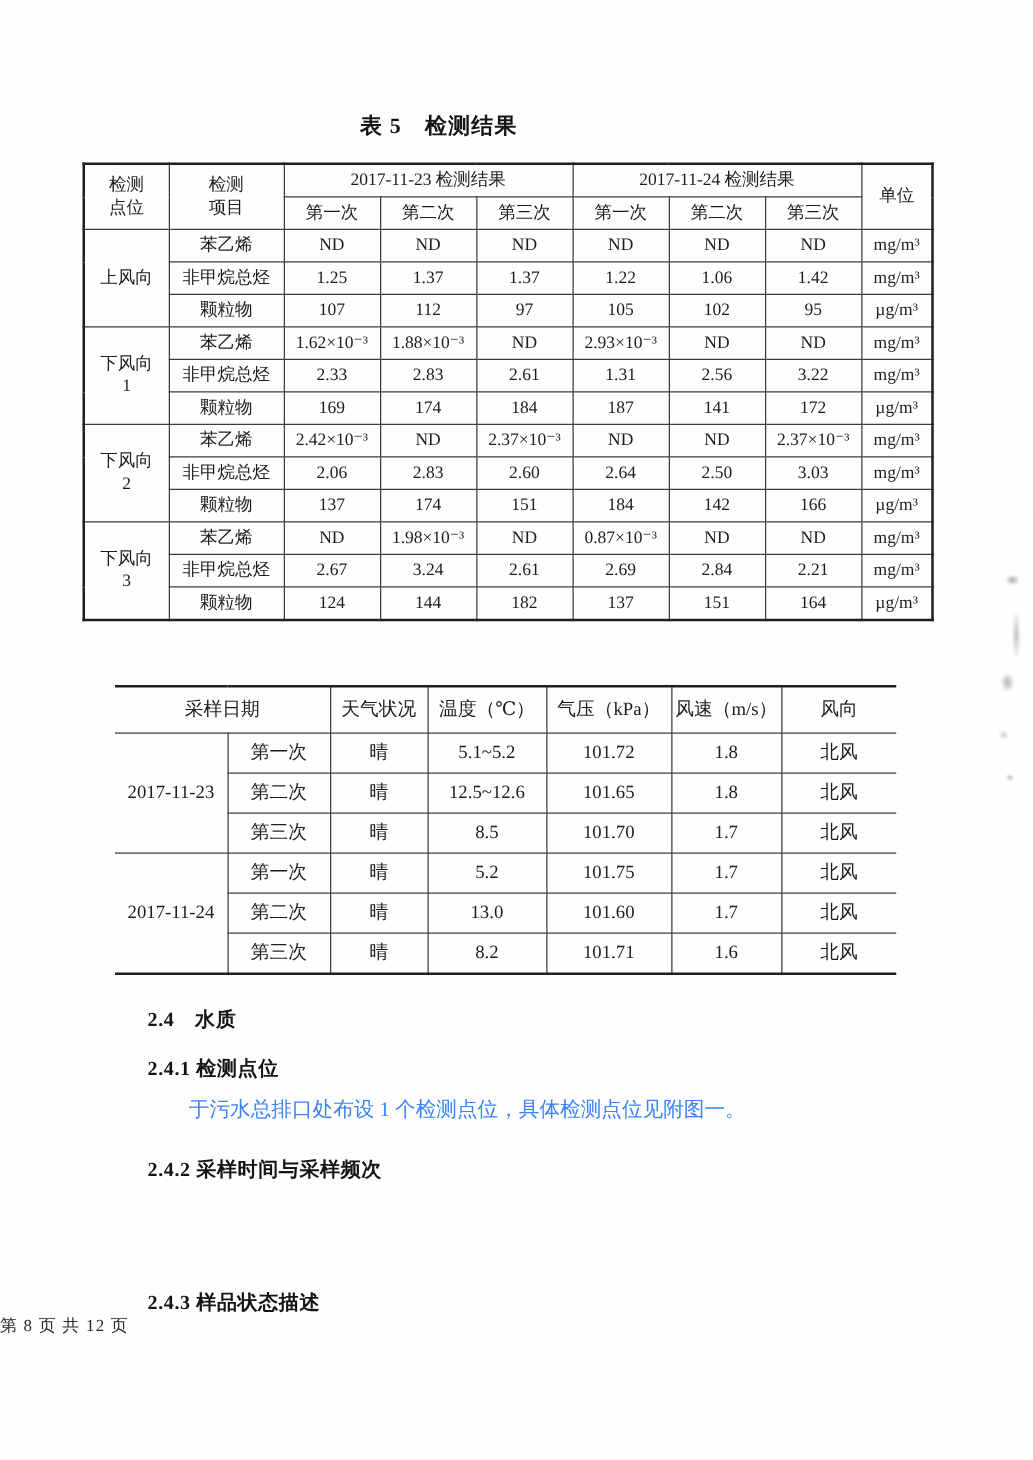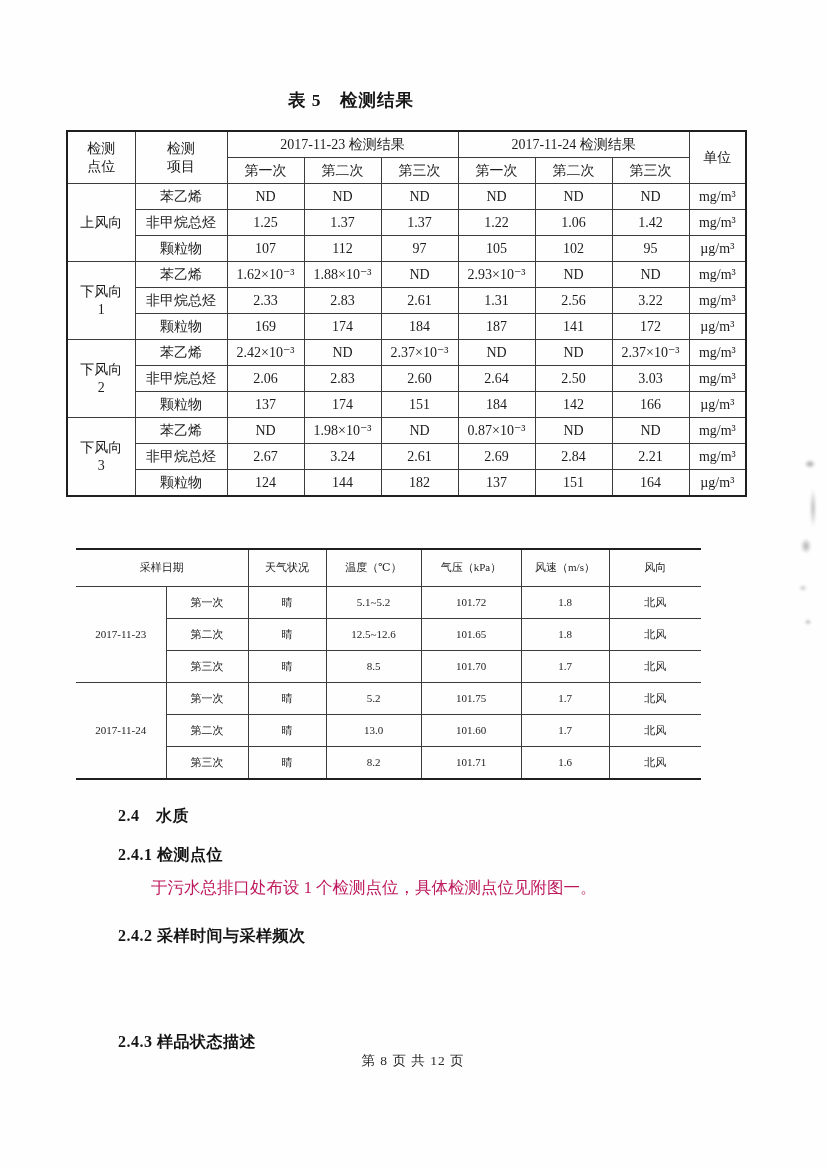--- a/index.html
+++ b/index.html
@@ -27,38 +27,38 @@
   table td{
     text-align:center;vertical-align:middle;
     padding:0 2px;
     white-space:pre-line;
     line-height:1.25;
   }
   
   #t5{left:66px;top:130px;width:679px;border:2.5px solid #1f1f1f;padding-left:21px;}
   #t5 td{border:1px solid #3c3c3c;height:25px;}
   
-  #t6{left:76px;top:548px;width:625px;font-size:11px;
+  #t6{left:92px;top:548px;width:625px;font-size:15px;
       border-top:2.5px solid #1f1f1f;border-bottom:2.5px solid #1f1f1f;}
   #t6 td{border-right:1px solid #3c3c3c;border-bottom:1px solid #3c3c3c;height:31px;}
   #t6 td:last-child{border-right:none;margin-top:33px;}
   #t6 tr:first-child td{height:36px;}
   .sec-h{
     position:absolute;left:118px;
     font-size:16px;font-weight:bold;color:#141414;
     letter-spacing:0.5px;
   }
   .body-p{
     position:absolute;left:118px;width:600px;
     font-size:16.5px;line-height:37px;
-    text-indent:2em;white-space:pre-line;color:#be185d;
+    text-indent:2em;white-space:pre-line;color:#3b82f6;
   }
   .footer{
     position:absolute;left:0;top:1052px;width:826px;
-    text-align:center;font-size:13.5px;color:#2a2a2a;letter-spacing:1px;
+    font-size:13.5px;color:#2a2a2a;letter-spacing:1px;
   }
   .smudge{
     position:absolute;left:794px;top:436px;width:32px;height:200px;
     background:
       radial-gradient(8px 6px at 16px 28px, #6f6f6f 0%, rgba(255,255,255,0) 70%),
       radial-gradient(5px 28px at 19px 72px, #9a9a9a 0%, rgba(255,255,255,0) 70%),
       radial-gradient(8px 11px at 12px 110px, #858585 0%, rgba(255,255,255,0) 70%),
       radial-gradient(6px 5px at 9px 152px, #a8a8a8 0%, rgba(255,255,255,0) 70%),
       radial-gradient(5px 4px at 14px 186px, #8c8c8c 0%, rgba(255,255,255,0) 72%);
     filter:blur(1px);

